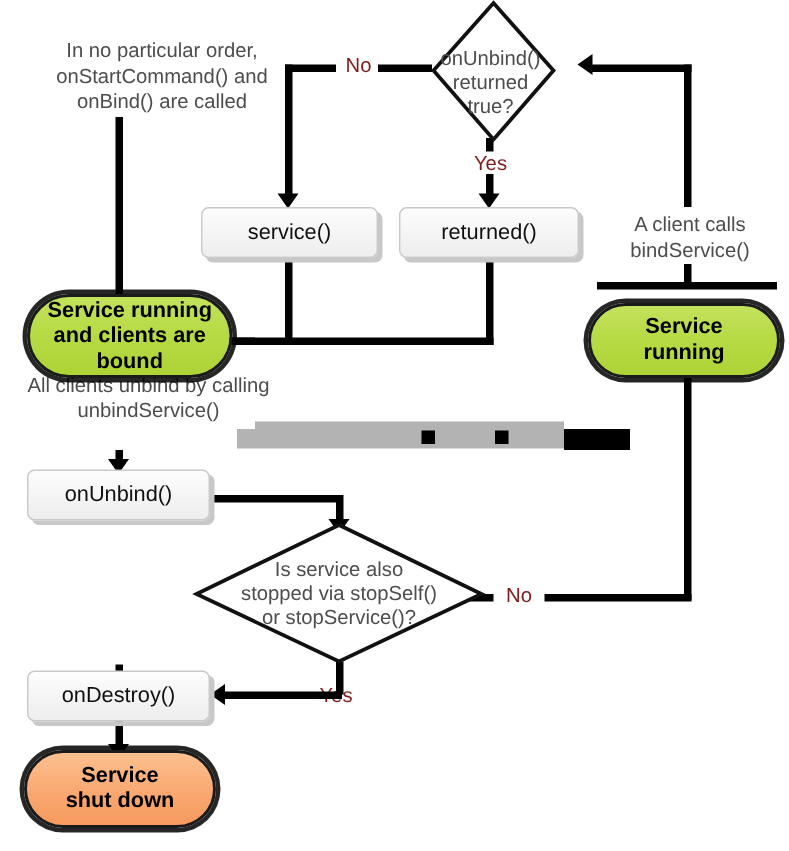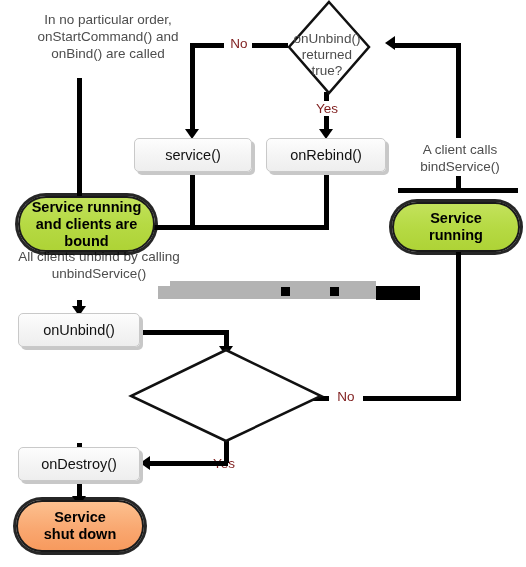--- a/index.html
+++ b/index.html
@@ -114,21 +114,21 @@
 
   
   .grey-band { position: absolute; background: #b3b3b3; }
   .grey-chip { position: absolute; background: #000000; }
 </style>
 </head>
 <body>
 
 <div id="canvas">
 
-  <div class="note" style="left:8px; top:11px; width:200px;">In no particular order,
+  <div class="note" style="left:8px; top:25px; width:200px;">In no particular order,
 onStartCommand() and
 onBind() are called</div>
 
   <div class="note" style="left:395px; top:141px; width:130px;">A client calls
 bindService()</div>
 
   <div class="note" style="left:0px; top:248px; width:198px;">All clients unbind by calling
 unbindService()</div>
 
   <div class="edge-label" style="left:224px; top:36px; width:30px;">No</div>
@@ -193,21 +193,21 @@
     </svg>
     <div class="diamond-text" style="top:31px;">onUnbind()
 returned true?</div>
   </div>
 
   <div class="proc" style="left:134px; top:138px; width:118px; height:34px;">
     <span>service()</span>
   </div>
 
   <div class="proc" style="left:266px; top:138px; width:120px; height:34px;">
-    <span>onRebind()</span>
+    <span>returned()</span>
   </div>
 
   <div class="term green" style="left:18px; top:196px; width:137px; height:56px;">
     <span>Service running
 and clients are
 bound</span>
   </div>
 
   <div class="term green" style="left:392px; top:202px; width:128px; height:50px;">
     <span>Service
@@ -215,20 +215,23 @@
   </div>
 
   <div class="proc" style="left:18px; top:313px; width:122px; height:34px;">
     <span>onUnbind()</span>
   </div>
 
   <div class="diamond-wrap" style="left:128px; top:348px; width:196px; height:96px;">
     <svg width="196" height="96" viewBox="0 0 196 96">
       <polygon points="98,2 193,48 98,93 3,48" fill="#ffffff" stroke="#111111" stroke-width="2.5"></polygon>
     </svg>
+    <div class="diamond-text" style="top:24px;">Is service also
+stopped via stopSelf()
+or stopService()?</div>
   </div>
 
   <div class="proc" style="left:18px; top:447px; width:122px; height:34px;">
     <span>onDestroy()</span>
   </div>
 
   <div class="term orange" style="left:16px; top:500px; width:128px; height:52px;">
     <span>Service
 shut down</span>
   </div>

